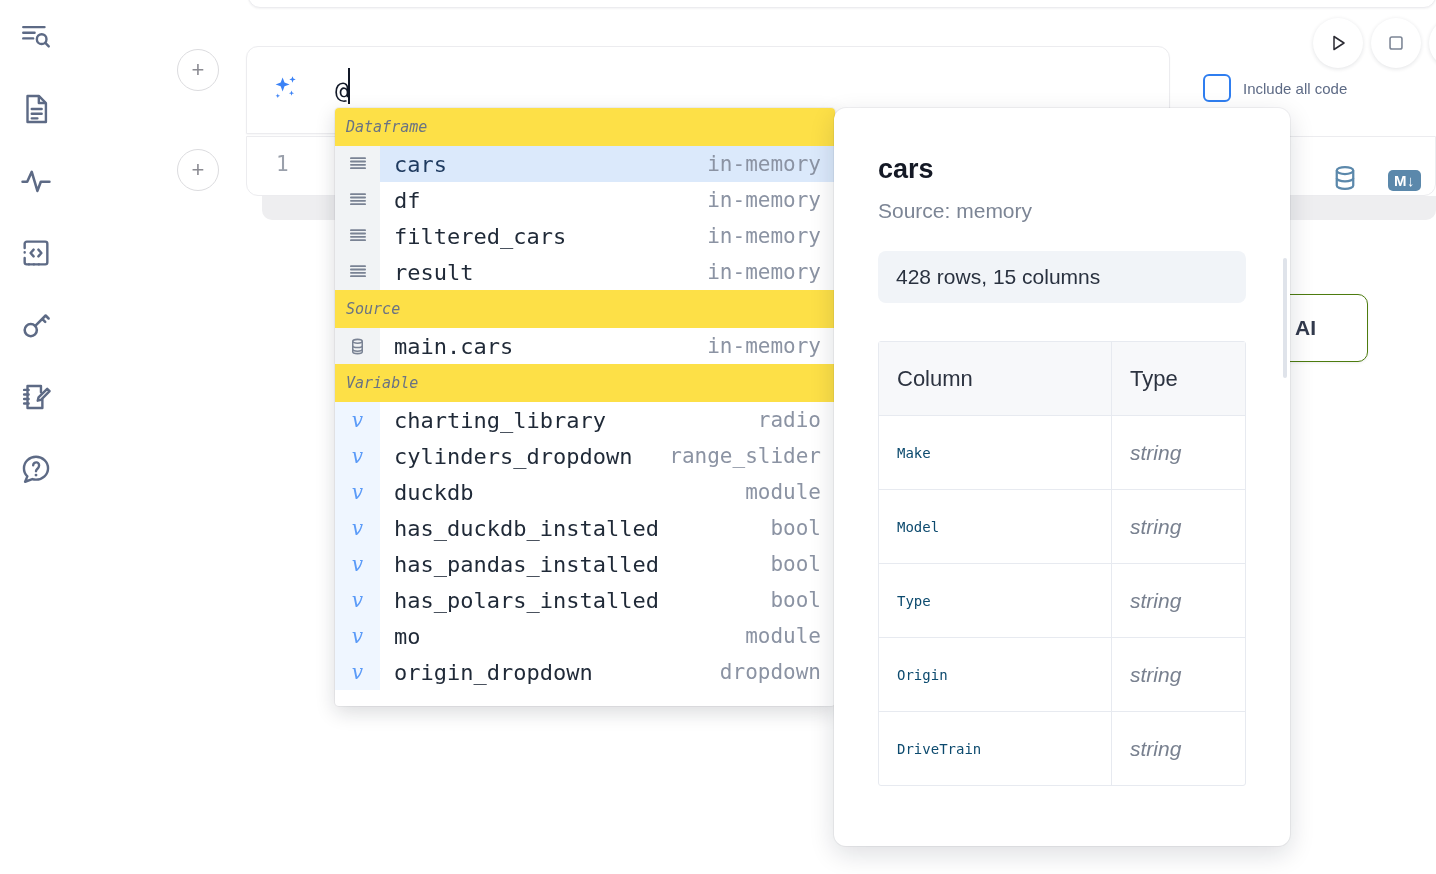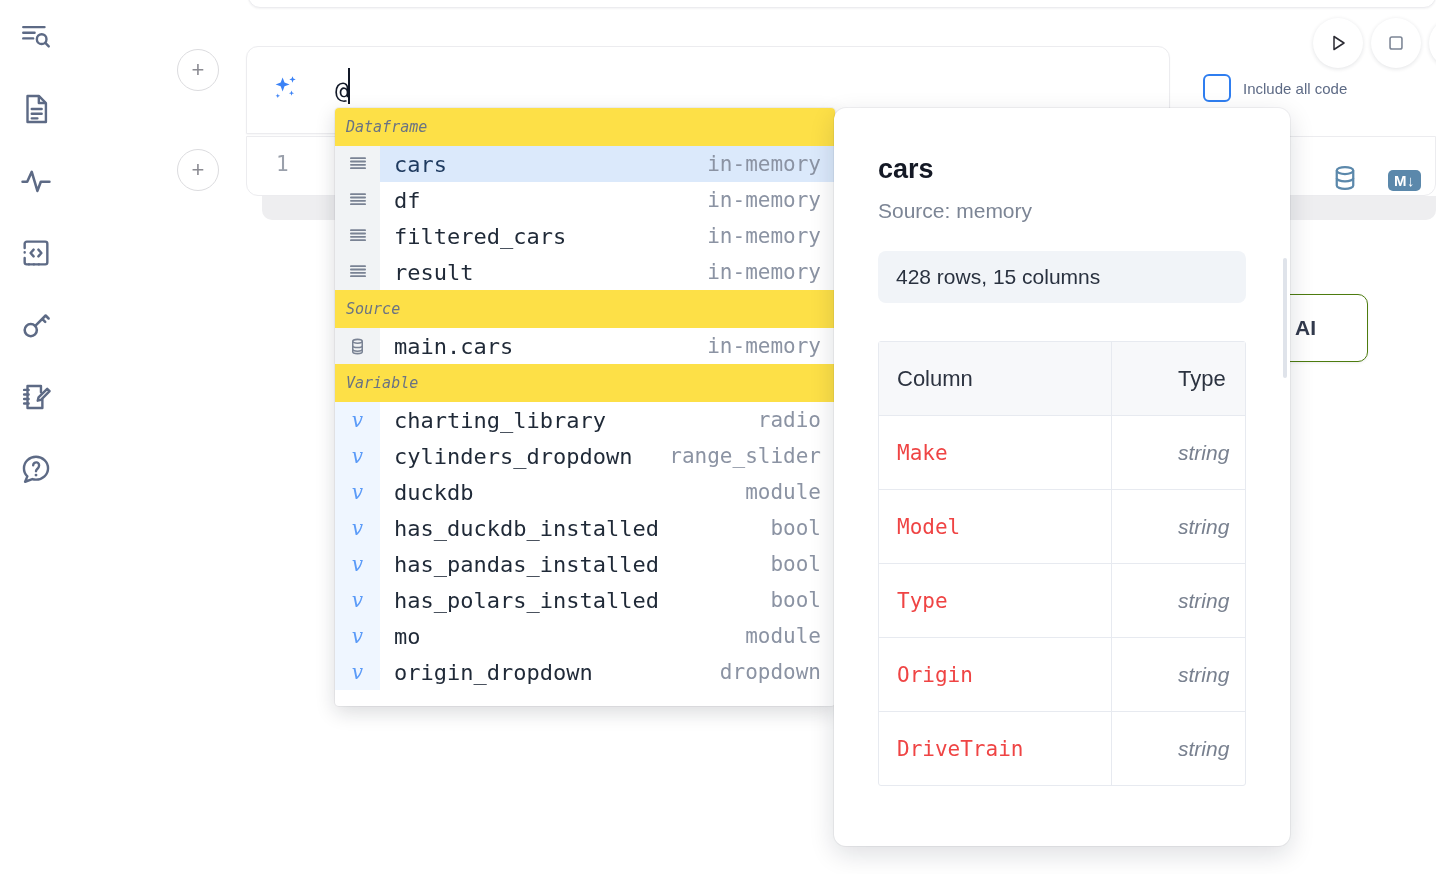--- a/index.html
+++ b/index.html
@@ -218,37 +218,37 @@
     margin-top: 28px; height: 52px; line-height: 52px;
     background: #f1f4f8; border-radius: 8px;
     padding-left: 18px; font-size: 21px; color: #29313f;
   }
   .schema {
     margin-top: 38px;
     border: 1px solid #e7eaf0;
     border-radius: 3px;
     width: 368px;
   }
-  .schema-row { display: flex; border-bottom: 1px solid #e7eaf0; gap: 48px; }
+  .schema-row { display: flex; border-bottom: 1px solid #e7eaf0; }
   .schema-row:last-child { border-bottom: 0; }
   .schema-row.head { background: #f7f8fa; }
   .sc-col, .sc-type {
     height: 73px; display: flex; align-items: center;
     padding-left: 18px;
   }
   .sc-col { width: 233px; border-right: 1px solid #e7eaf0; }
   .sc-type { flex: 1 1 auto; }
   .schema-row.head .sc-col,
   .schema-row.head .sc-type {
     font-family: "Liberation Sans", sans-serif;
     font-size: 22px; color: #2c3340;
   }
   .schema-row:not(.head) .sc-col {
     font-family: "DejaVu Sans Mono", monospace;
-    font-size: 21px; color: #ef4444;
+    font-size: 14px; color: #0c4a6e;
   }
   .schema-row:not(.head) .sc-type {
     font-family: "Liberation Sans", sans-serif;
     font-size: 21px; color: #78808f; font-style: italic;
   }
   .detail-scroll {
     position: absolute; right: 3px; top: 150px;
     width: 4px; height: 120px; border-radius: 2px;
     background: #dfe3ea;
   }

